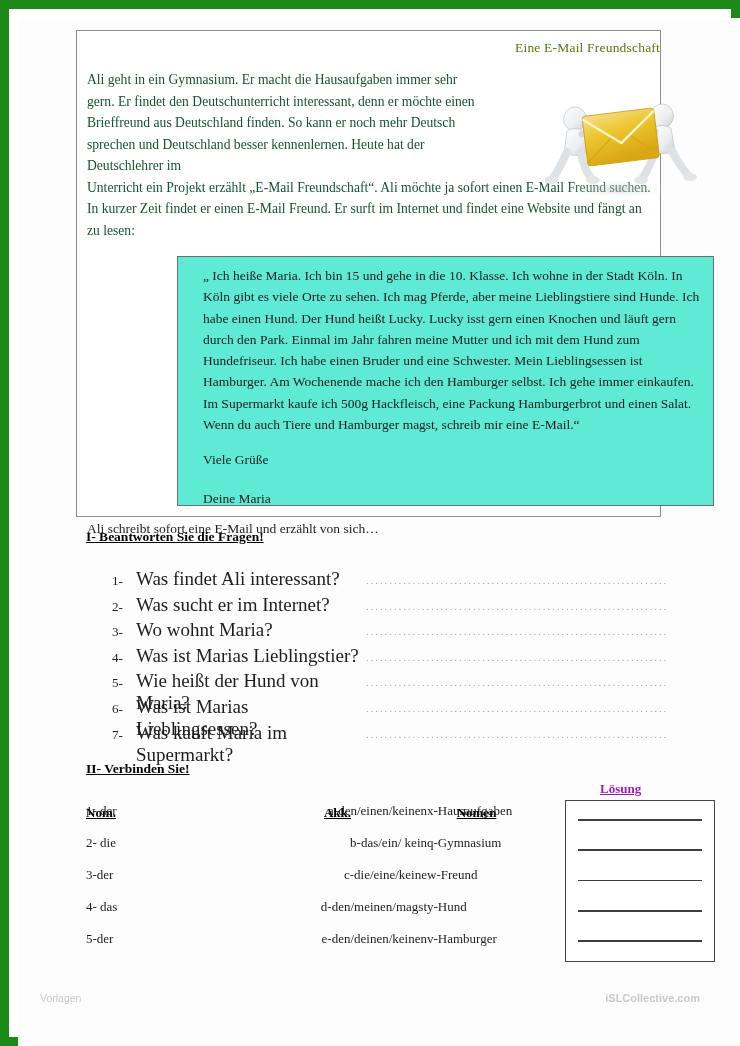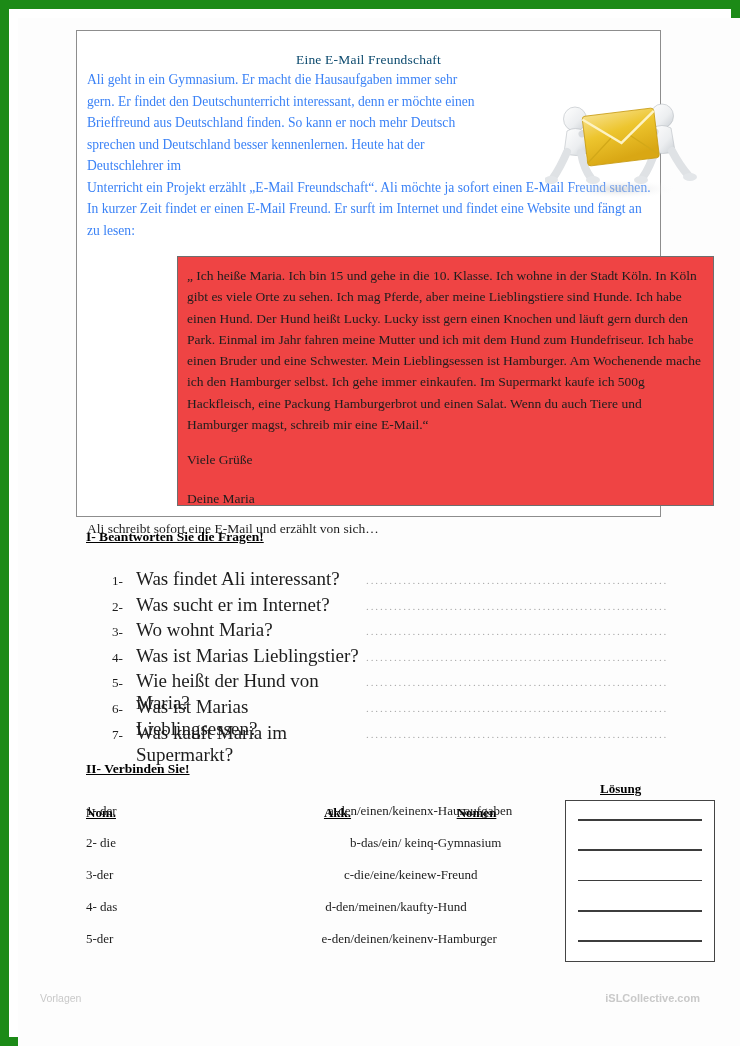--- a/index.html
+++ b/index.html
@@ -44,35 +44,35 @@
     position: absolute;
     left: 76px;
     top: 30px;
     width: 585px;
     height: 487px;
     box-sizing: border-box;
     border: 1px solid #8d8d8d;
     background: #ffffff;
   }
   .story-title {
-    text-align: center;
+    text-align: right;
     font-size: 13.5px;
-    color: #0c4a6e;
-    margin-top: 21px;
+    color: #4d7c0f;
+    margin-top: 9px;
     letter-spacing: 0.2px;
   }
 
   .story-text {
     position: absolute;
     left: 10px;
     top: 38px;
     width: 566px;
     font-size: 13.6px;
     line-height: 21.5px;
-    color: #3b82f6;
+    color: #14532d;
   }
   .story-text .narrow {
     display: block;
     width: 400px;
   }
   .story-text .full {
     display: block;
     width: 566px;
   }
 
@@ -87,21 +87,22 @@
 
   
   .letter-box {
     position: absolute;
     left: 100px;
     top: 225px;
     width: 537px;
     height: 250px;
     box-sizing: border-box;
     border: 1px solid #6e6e6e;
-    background: #ef4444;
+    background: #5eead4;
+    padding-left: 16px;
   }
   .letter-body {
     padding: 8px 9px 0 9px;
     font-size: 13.5px;
     line-height: 21.3px;
     color: #1d1d1d;
   }
   .letter-sign {
     margin-top: 14px;
     font-size: 13.5px;
@@ -201,21 +202,21 @@
   .cell.nomen{ text-align: left; }
 
   
   .loesung-head {
     position: absolute;
     left: 600px;
     top: 781px;
     font-size: 13px;
     font-weight: bold;
     text-decoration: underline;
-    color: #000000;
+    color: #a21caf;
   }
   .loesung-box {
     position: absolute;
     left: 565px;
     top: 800px;
     width: 150px;
     height: 162px;
     box-sizing: border-box;
     border: 1.4px solid #444;
     background: #ffffff;
@@ -386,21 +387,21 @@
       <span class="col-akk cell akk">b-das/ein/ kein</span>
       <span class="col-nomen cell nomen">q-Gymnasium</span>
     </div>
     <div class="match-row">
       <span class="col-nom cell">3-der</span>
       <span class="col-akk cell akk">c-die/eine/keine</span>
       <span class="col-nomen cell nomen">w-Freund</span>
     </div>
     <div class="match-row">
       <span class="col-nom cell">4- das</span>
-      <span class="col-akk cell akk">d-den/meinen/kauft</span>
+      <span class="col-akk cell akk">d-den/meinen/magst</span>
       <span class="col-nomen cell nomen">y-Hund</span>
     </div>
     <div class="match-row">
       <span class="col-nom cell">5-der</span>
       <span class="col-akk cell akk">e-den/deinen/keinen</span>
       <span class="col-nomen cell nomen">v-Hamburger</span>
     </div>
   </div>
 
   <div class="loesung-head">Lösung</div>

